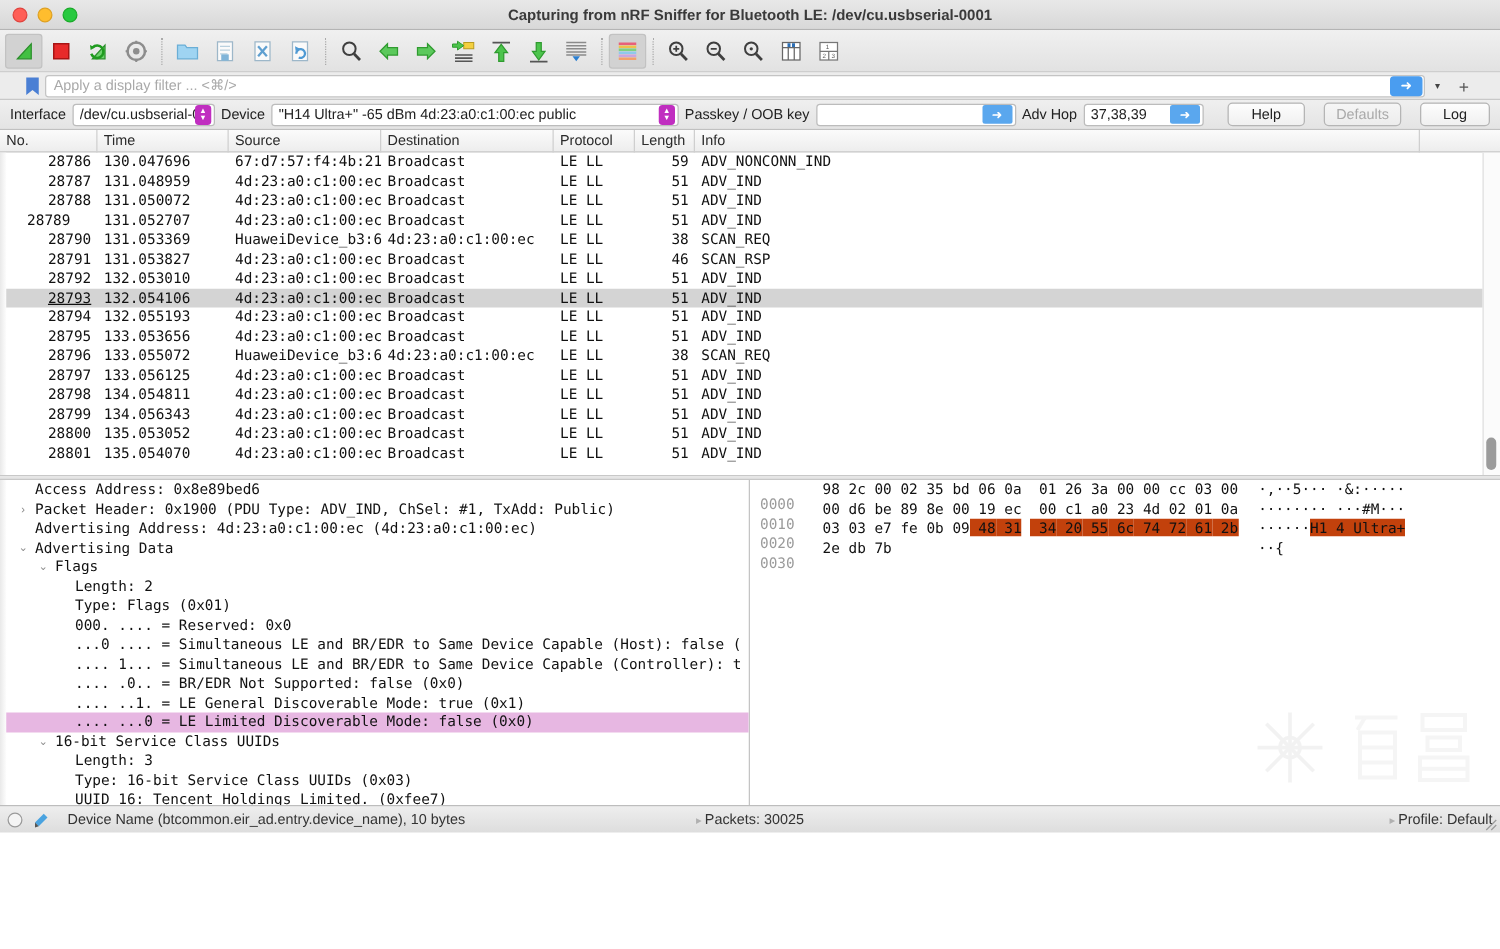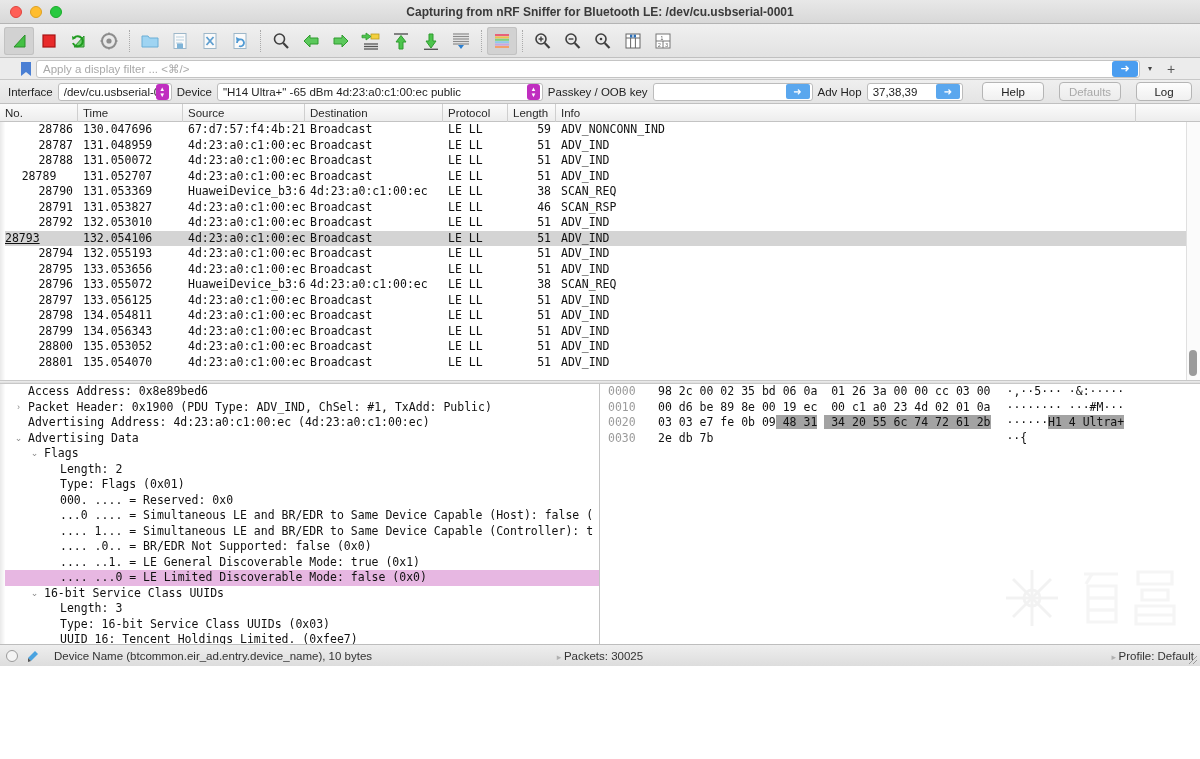--- a/index.html
+++ b/index.html
@@ -127,24 +127,24 @@
     font-family:"DejaVu Sans Mono", monospace; font-size:11.5px; color:#111;
     white-space:nowrap; display:flex; align-items:center;
   }
   .drow .tw { width:13px; flex:0 0 13px; text-align:center; color:#888; font-size:9px; font-family:"Liberation Sans",sans-serif; }
   .drow.hl-light { background:#e7b7e2; }
   .drow.hl-dark { background:#8e1a8e; color:#fff; }
   .drow.hl-dark .tw { color:#fff; }
 
   .bytespane { flex:1 1 auto; position:relative; overflow:hidden; background:#fff; }
   .brow { height:15.5px; line-height:15.5px; font-family:"DejaVu Sans Mono", monospace; font-size:11.5px; color:#111; display:flex; padding-left:8px; }
-  .boff { color:#9b9b9b; width:40px; flex:0 0 40px; }
+  .boff { color:#9b9b9b; width:40px; flex:0 0 40px;margin-top:12px; }
   .bhex { margin-left:10px; letter-spacing:0px; white-space:pre; }
   .bascii { margin-left:16px; white-space:pre; }
-  .hl { background:#a3a3a3; }
+  .hl { background:#c2410c; }
 
   .watermark {
     position:absolute; right:8px; bottom:6px; width:200px; height:78px;
     opacity:0.55; pointer-events:none;
   }
 
   
   .statusbar {
     height:22px; flex:0 0 22px;
     background:linear-gradient(#eeeeee,#dddddd); border-top:1px solid #bdbdbd;
@@ -450,21 +450,21 @@
           <div class="prow">
             <div class="c c-no" style="width: 78px; text-align: right;">28792</div>
             <div class="c c-time" style="width: 105px;">132.053010</div>
             <div class="c c-source" style="width: 122px;">4d:23:a0:c1:00:ec</div>
             <div class="c c-destination" style="width: 138px;">Broadcast</div>
             <div class="c c-protocol" style="width: 65px;">LE LL</div>
             <div class="c c-length" style="width: 48px; text-align: right;">51</div>
             <div class="c c-info" style="width: 580px;">ADV_IND</div>
           </div>
           <div class="prow sel">
-            <div class="c c-no" style="width: 78px; text-align: left; text-decoration: underline;">28793</div>
+            <div class="c c-no" style="width: 78px; text-align: right; text-decoration: underline;">28793</div>
             <div class="c c-time" style="width: 105px;">132.054106</div>
             <div class="c c-source" style="width: 122px;">4d:23:a0:c1:00:ec</div>
             <div class="c c-destination" style="width: 138px;">Broadcast</div>
             <div class="c c-protocol" style="width: 65px;">LE LL</div>
             <div class="c c-length" style="width: 48px; text-align: right;">51</div>
             <div class="c c-info" style="width: 580px;">ADV_IND</div>
           </div>
           <div class="prow">
             <div class="c c-no" style="width: 78px; text-align: right;">28794</div>
             <div class="c c-time" style="width: 105px;">132.055193</div>

